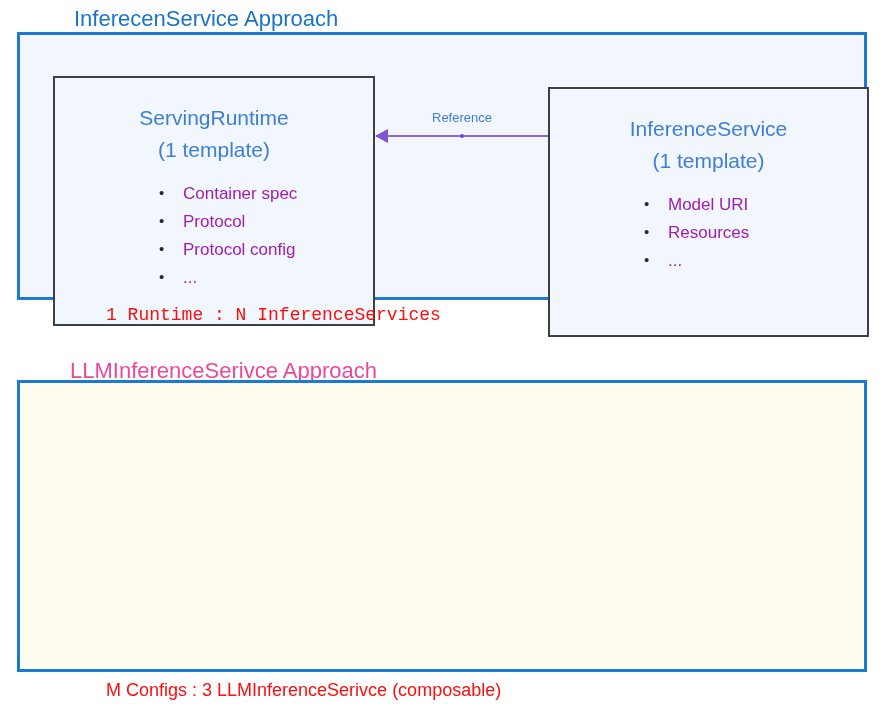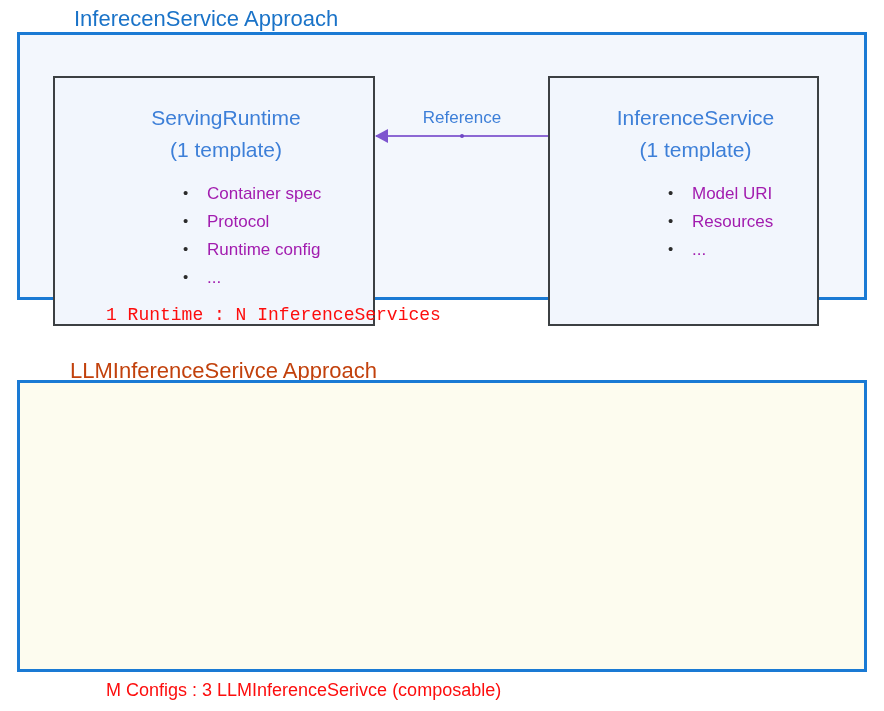--- a/index.html
+++ b/index.html
@@ -23,21 +23,21 @@
     white-space: nowrap;
   }
   #title-top {
     left: 74px;
     top: 8px;
     color: #1a73c8;
   }
   #title-bottom {
     left: 70px;
     top: 360px;
-    color: #c2410c;
+    color: #ec4899;
   }
 
   
   .group {
     position: absolute;
     box-sizing: border-box;
     border: 3px solid #1a7ad4;
   }
   #group-top {
     left: 17px;
@@ -55,24 +55,23 @@
   }
 
   
   .card {
     position: absolute;
     box-sizing: border-box;
   }
   .card.blue {
     background: #f2f6fd;
     border: 2px solid #3c4043;
-    padding-left: 24px;
   }
   #card-serving-runtime { left: 33px;  top: 41px;  width: 322px; height: 250px; }
-  #card-inference-svc   { left: 528px; top: 41px;  width: 271px; height: 250px; }
+  #card-inference-svc   { left: 528px; top: 52px;  width: 321px; height: 250px; }
 
   .card-heading {
     text-align: center;
     color: #3d7fd8;
     font-size: 21px;
     line-height: 32px;
     margin-top: 24px;
     padding: 0 6px;
   }
   .card-heading .sub { display: block; }
@@ -131,21 +130,21 @@
     border-top: 7px solid transparent;
     border-bottom: 7px solid transparent;
     border-right: 13px solid #7e55cf;
   }
   #relation-reference { left: 356px; top: 100px; width: 172px; }
   #relation-baserefs  { left: 356px; top: 453px; width: 172px; }
 
   .relation-label {
     position: absolute;
     color: #3d7fd8;
-    font-size: 17px;
+    font-size: 13px;
     line-height: 23px;
     text-align: center;
     white-space: nowrap;
   }
   #label-reference { left: 356px; top: 71px;  width: 172px; }
 
   
   .caption {
     position: absolute;
     color: #fd0d0d;
@@ -164,21 +163,21 @@
 <div class="group" id="group-top">
 
   <div class="card blue" id="card-serving-runtime">
     <div class="card-heading">
       <span>ServingRuntime</span>
       <span class="sub">(1 template)</span>
     </div>
     <ul class="bullets">
       <li>Container spec</li>
       <li>Protocol</li>
-      <li>Runtime config</li>
+      <li>Protocol config</li>
       <li>...</li>
     </ul>
   </div>
 
   <div class="card blue" id="card-inference-svc">
     <div class="card-heading">
       <span>InferenceService</span>
       <span class="sub">(1 template)</span>
     </div>
     <ul class="bullets">

